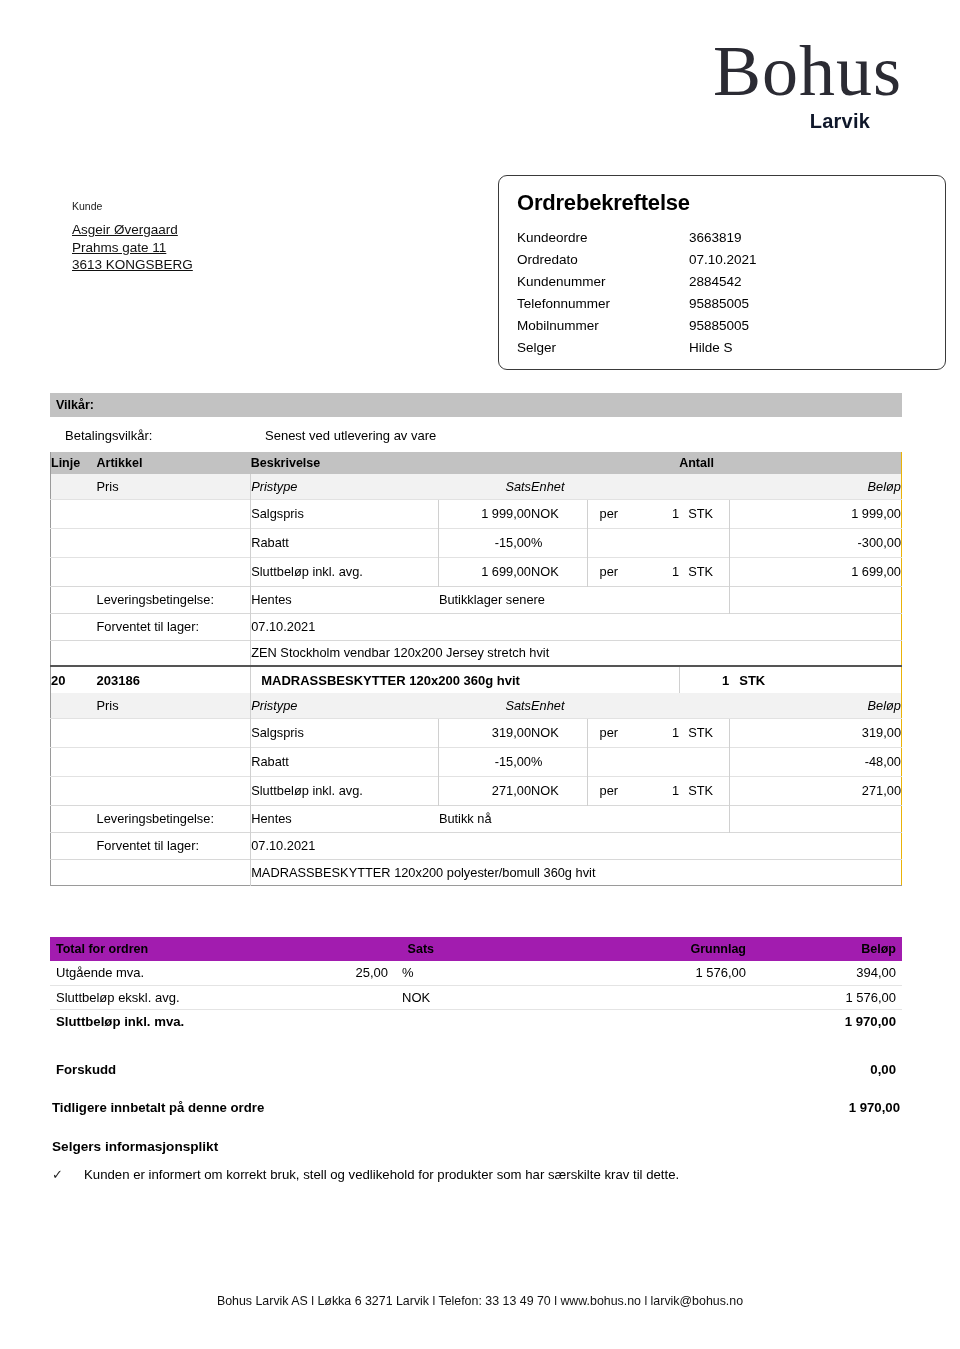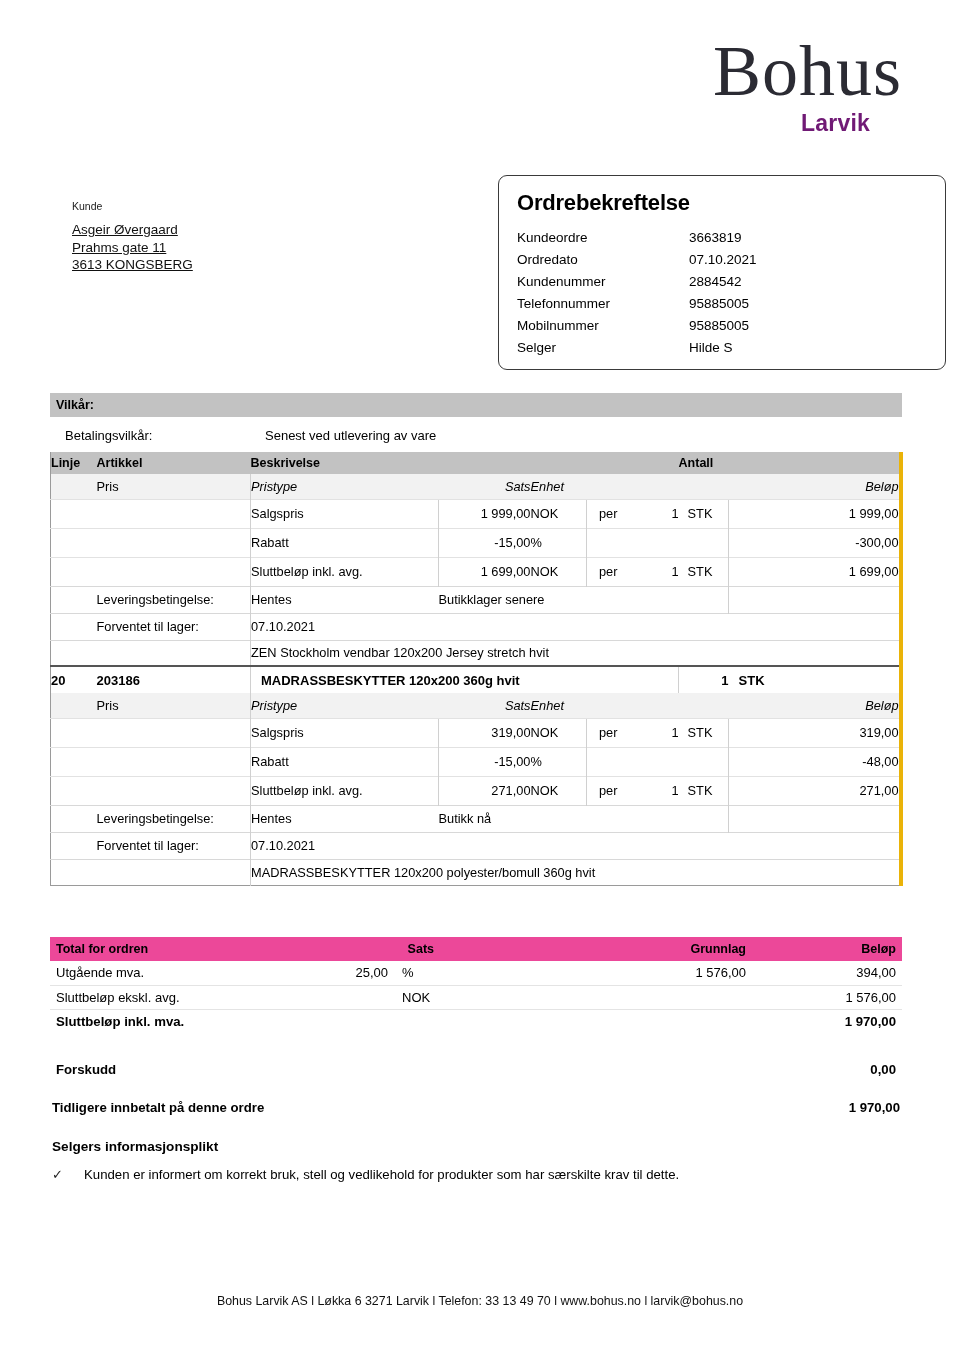--- a/index.html
+++ b/index.html
@@ -26,23 +26,23 @@
   .logo-word {
     font-family: "Liberation Serif", serif;
     font-size: 72px;
     line-height: 74px;
     letter-spacing: 1px;
     color: #2b2b33;
     font-weight: 400;
   }
   .logo-sub {
     font-family: "Liberation Sans", sans-serif;
-    font-size: 23px;
-    font-weight: bold;
-    color: #701a75;
+    font-size: 20px;
+    font-weight: bold;
+    color: #0f172a;
     margin-top: 2px;
     margin-right: 32px;
     letter-spacing: 0.2px;
   }
 
   
   .customer {
     position: absolute;
     top: 200px;
     left: 72px;
@@ -163,40 +163,40 @@
     height: 26px;
     padding: 3px 5px;
     box-sizing: border-box;
     border-top: 1px solid #d8d8d8;
   }
   .ra { text-align: right; }
   .vl-left  { border-left: 1px solid #d0d0d0; }
   .thick-top td { border-top: 2px solid #555; }
   .tbl-outline {
     border-left: 1px solid #9a9a9a;
-    border-right: 4px solid #eab308;
+    border-right: 1px solid #eab308;
     border-bottom: 1px solid #9a9a9a;
   }
 
   
   .totals { top: 937px; }
   table.tot-tbl {
     width: 852px;
     border-collapse: collapse;
     table-layout: fixed;
     font-size: 13px;
   }
   table.tot-tbl td {
     padding: 4px 6px;
     box-sizing: border-box;
     height: 24px;
     vertical-align: middle;
   }
   .tot-hdr td {
-    background: #ec4899;
+    background: #a21caf;
     font-weight: bold;
     font-size: 12.5px;
     height: 22px;
   }
   .tot-row td { border-bottom: 1px solid #e4e4e4; }
   .tot-strong td {
     font-weight: bold;
     font-size: 13.2px;
     padding-top: 11px;
     padding-bottom: 5px;

